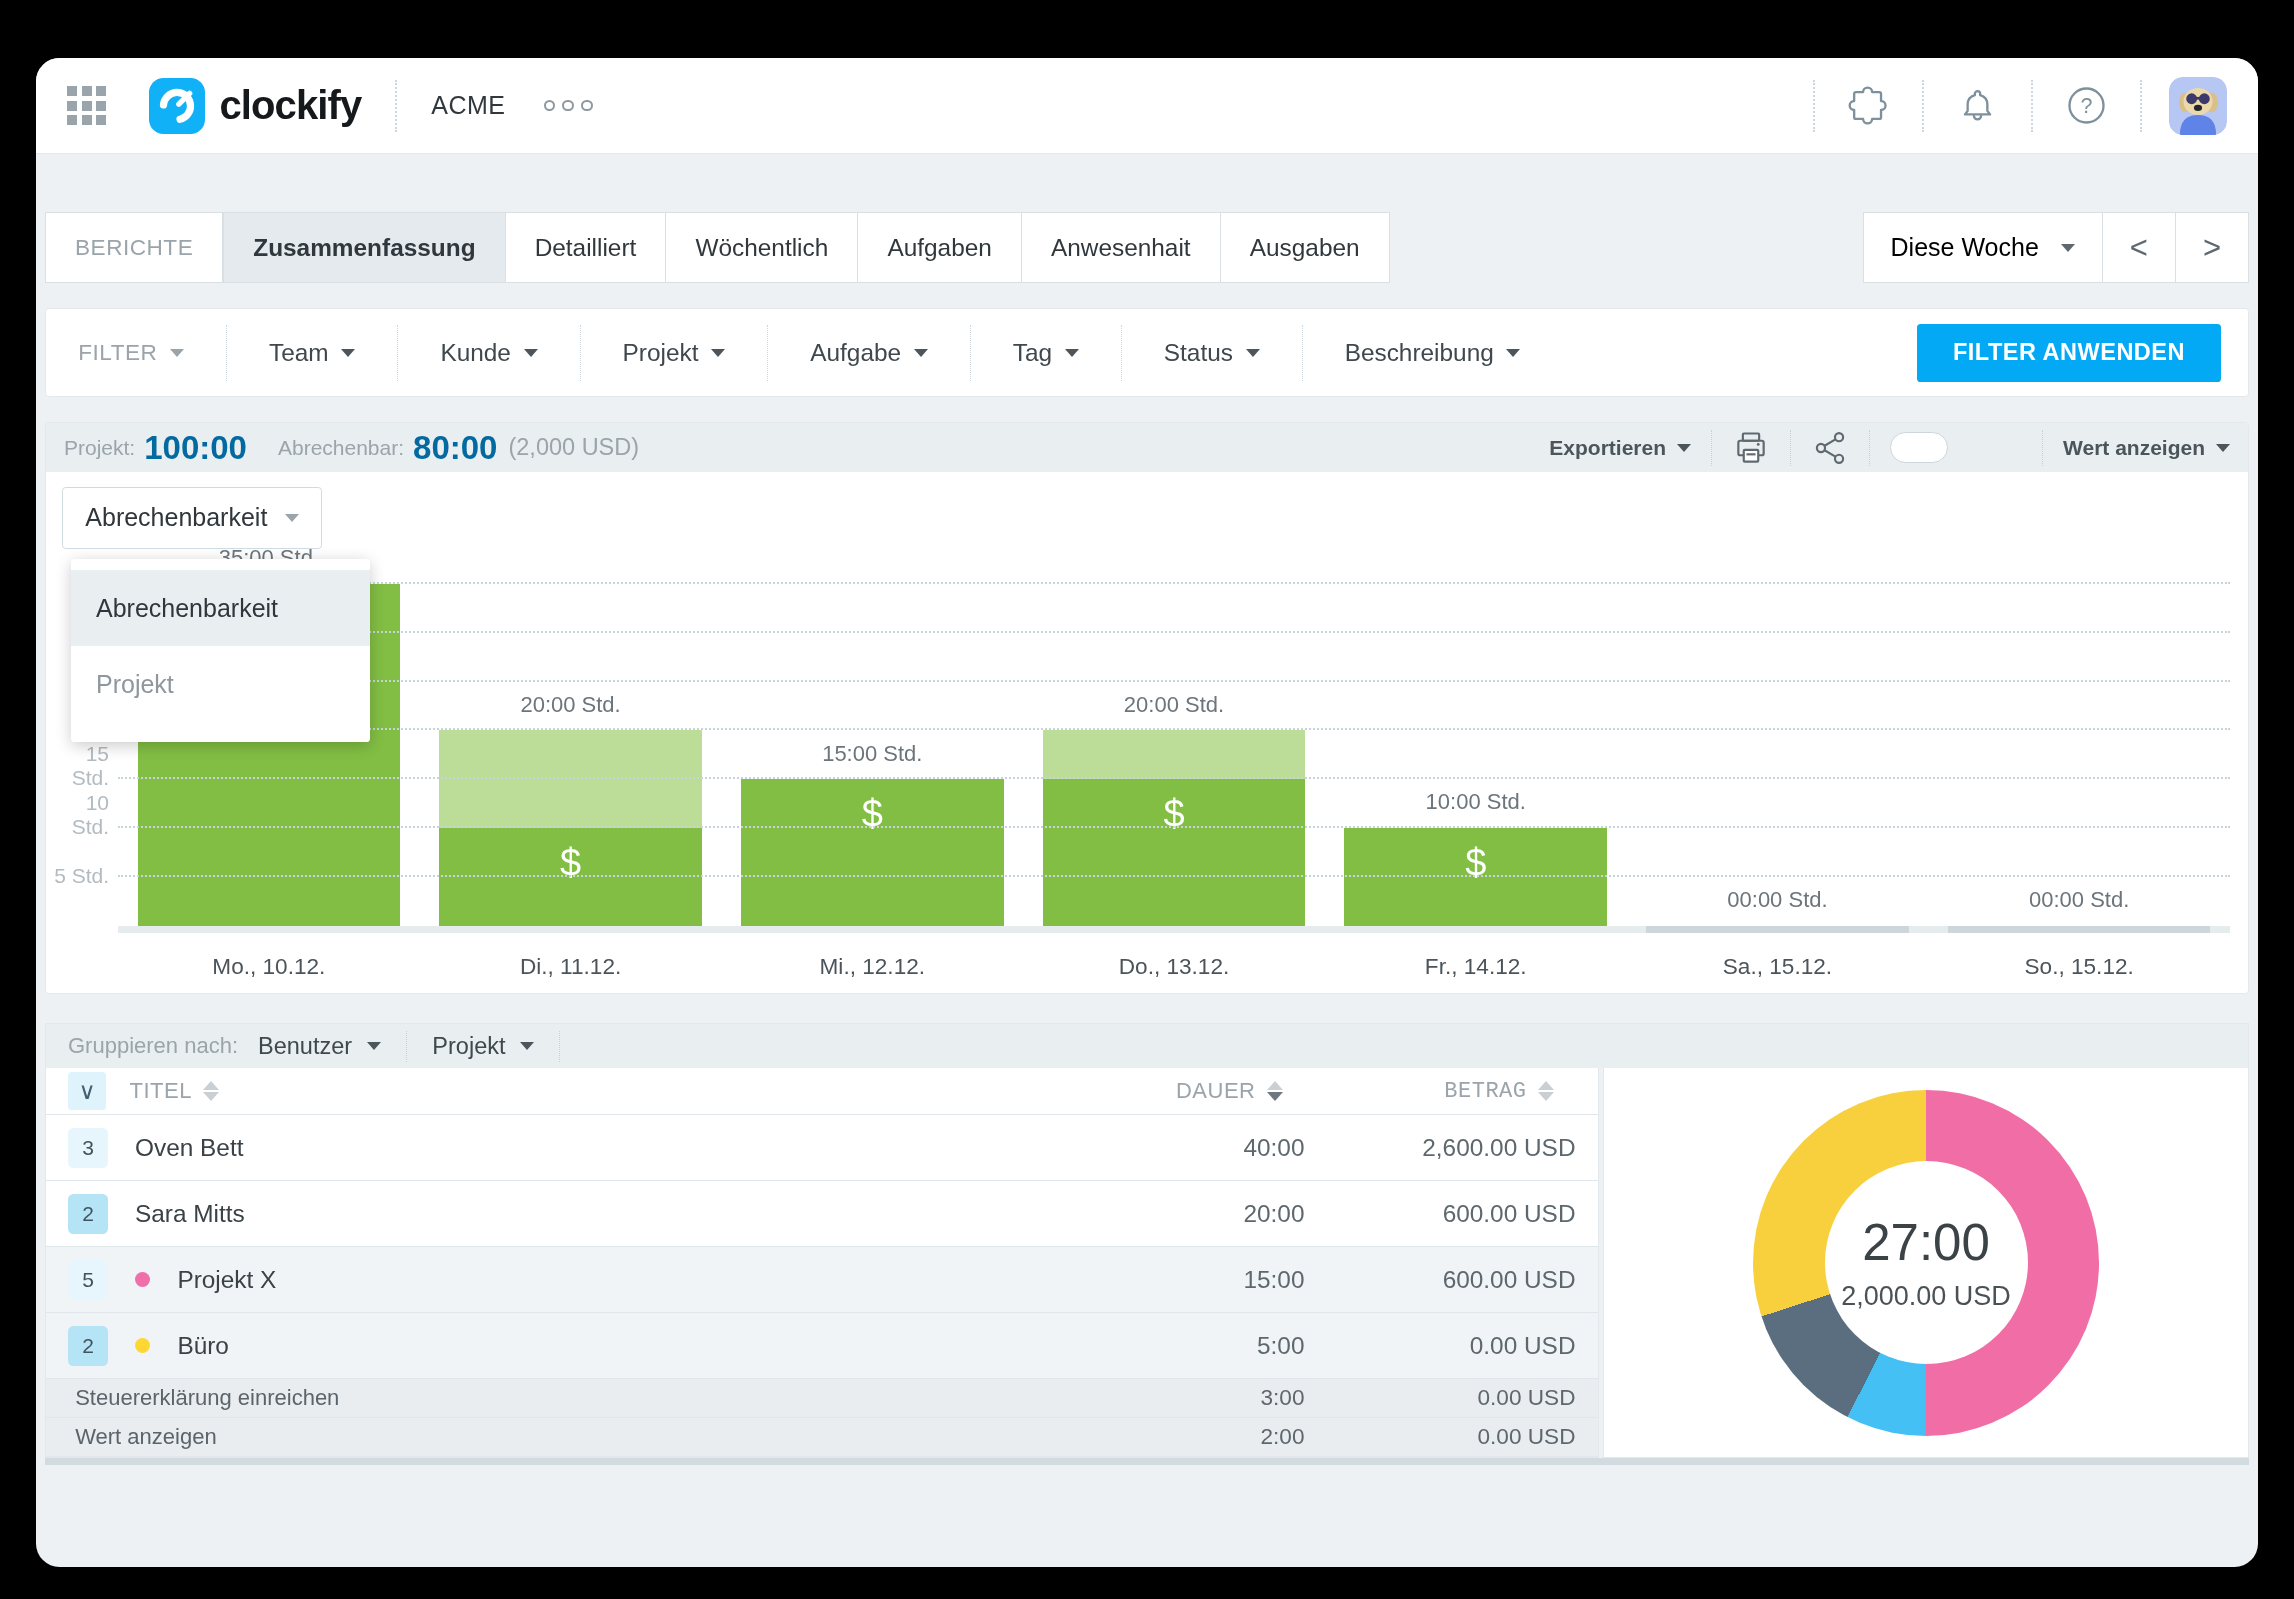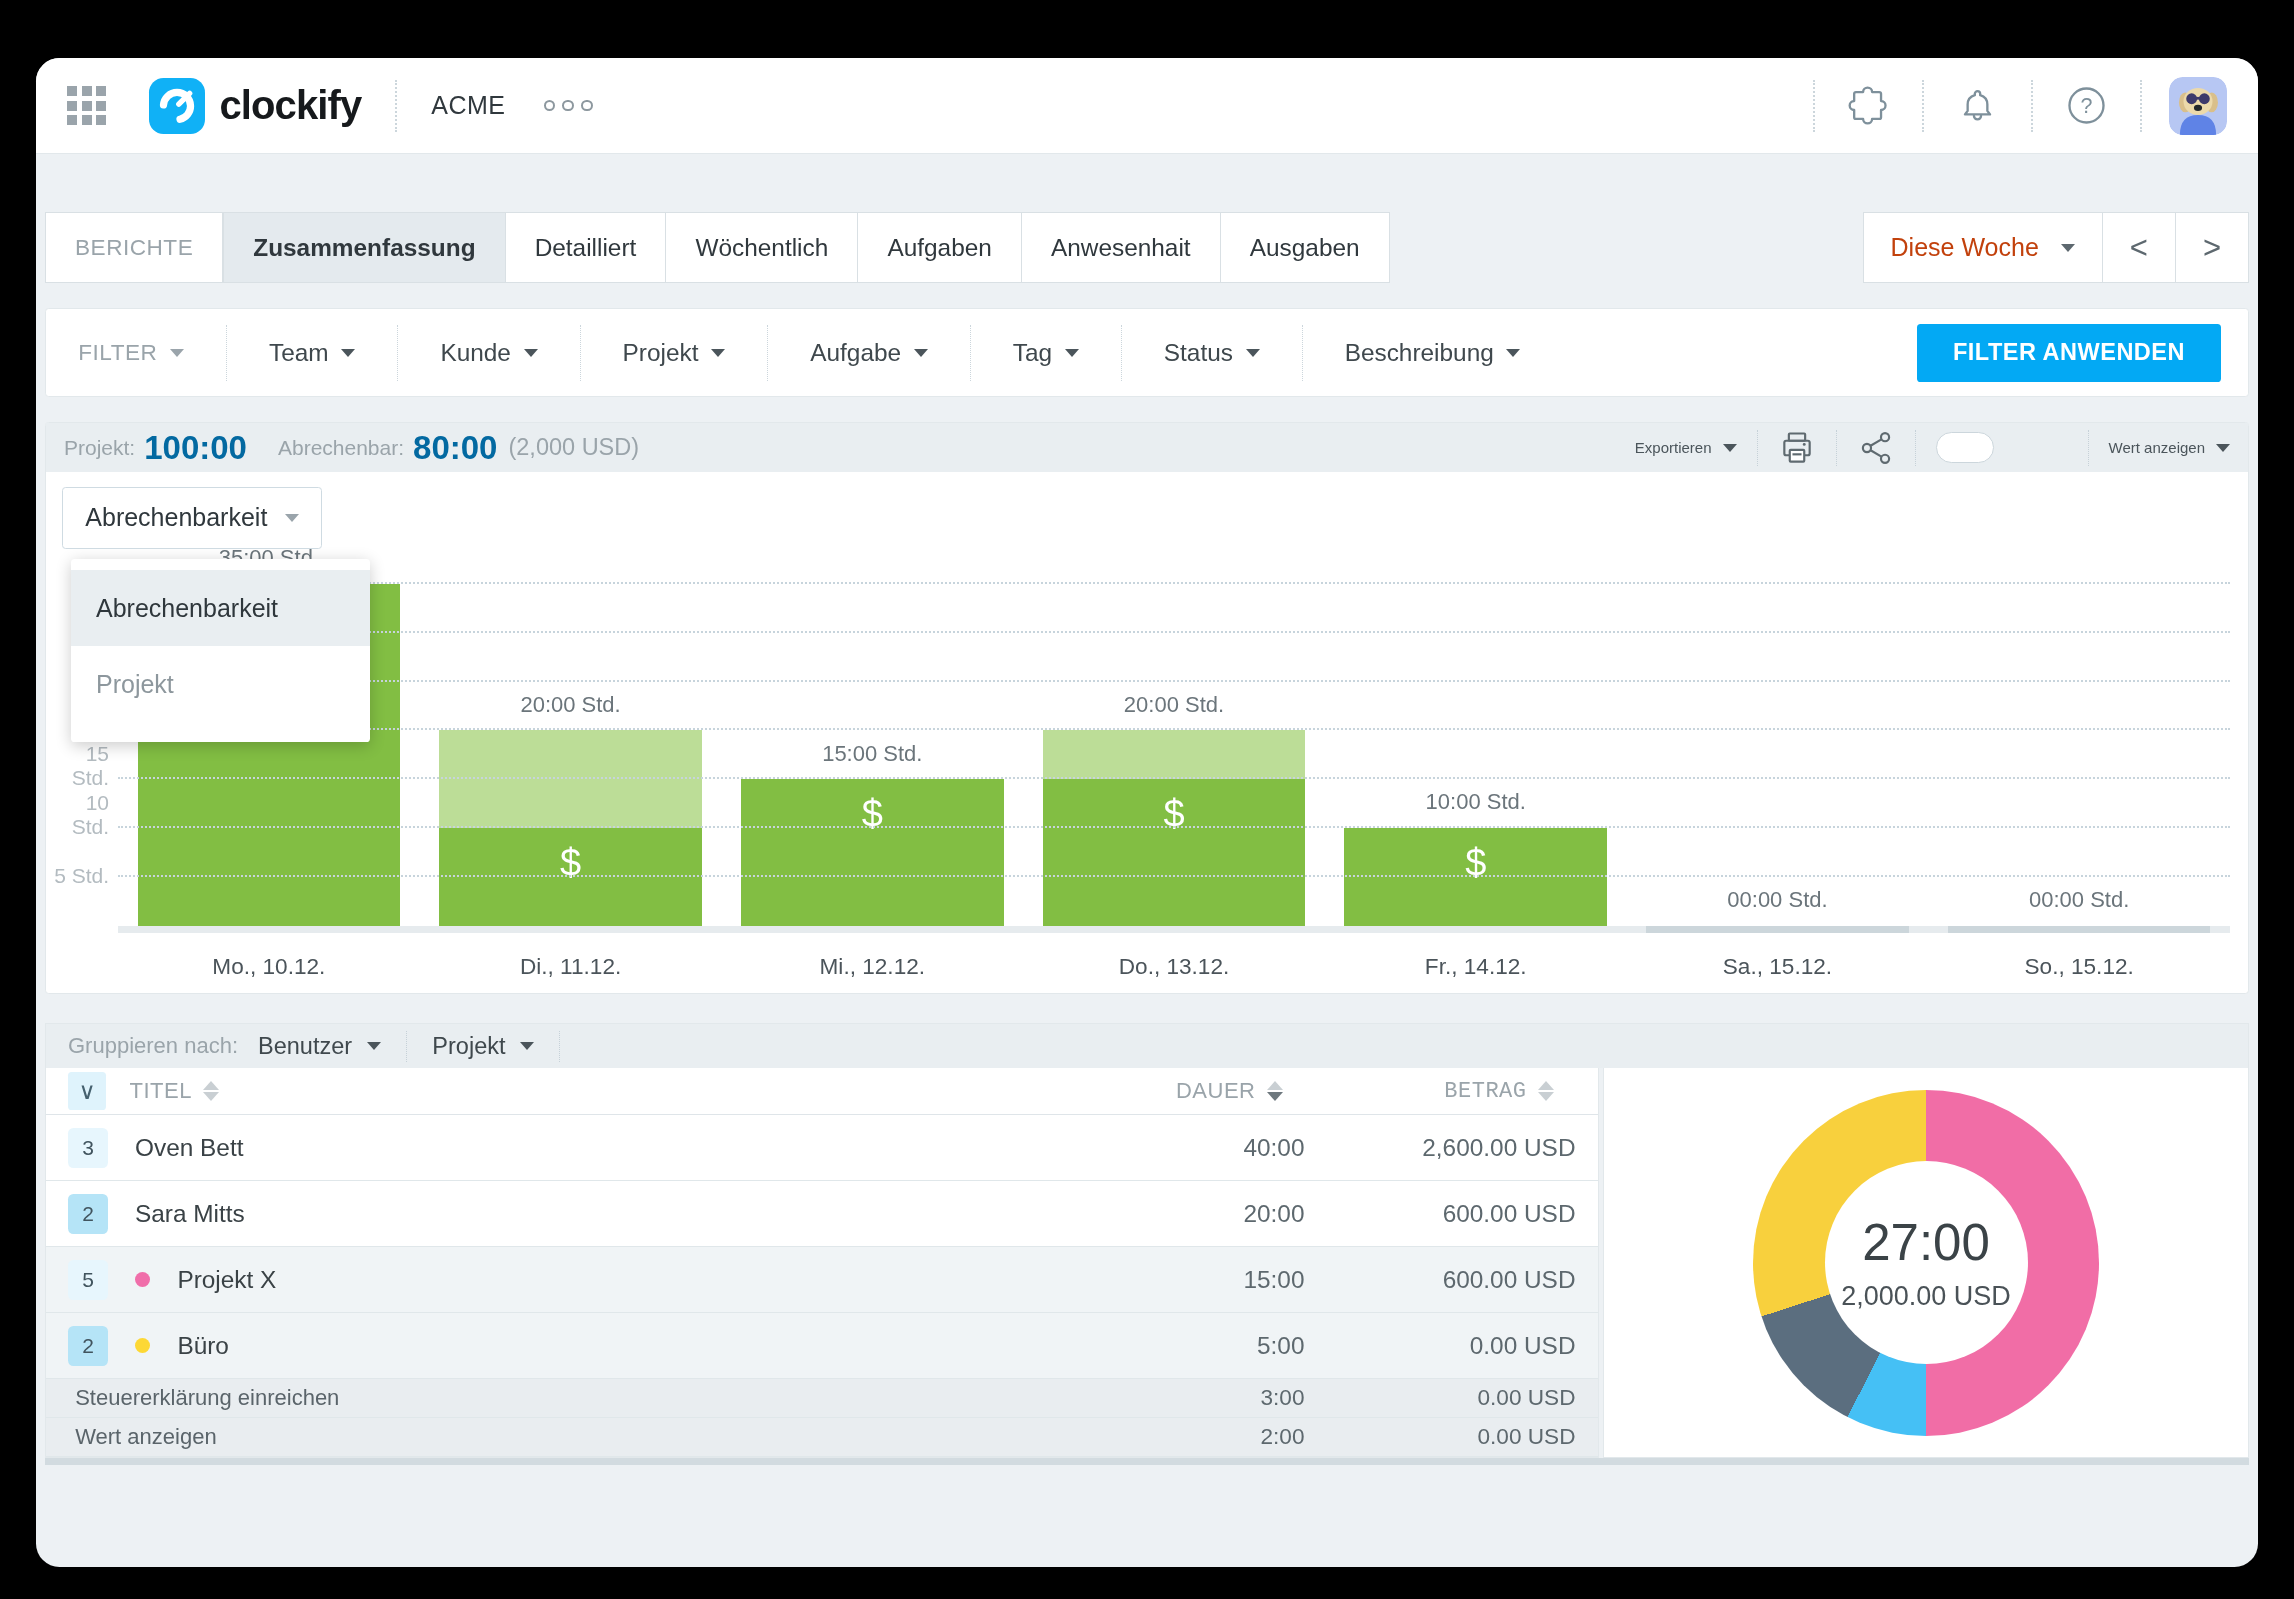--- a/index.html
+++ b/index.html
@@ -28,21 +28,21 @@
   
   .tabrow { display:flex; align-items:stretch; margin:58px 9px 0 9px; height:71px; }
   .tab { background:#fff; border:0.9px solid #d9e0e4; margin-left:-0.9px; display:flex;
          align-items:center; padding:0 29px; font-size:24.4px; color:#30383d; cursor:pointer; }
   .tab:first-child { margin-left:0; }
   .tab.section { color:#9aa4aa; font-size:22.6px; letter-spacing:0.5px; }
   .tab.active { background:#e4eaee; font-weight:bold; }
   .period { margin-left:auto; display:flex; }
   .pbox { background:#fff; border:0.9px solid #d9e0e4; margin-left:-0.9px; display:flex;
           align-items:center; justify-content:center; cursor:pointer; }
-  .pbox.main { padding:0 27px; gap:22px; font-size:25px; color:#c2410c; }
+  .pbox.main { padding:0 27px; gap:22px; font-size:25px; color:#000000; }
   .pbox.nav { width:74px; font-size:31px; color:#5d686f; }
 
   
   .filterbar { margin:25px 9px 0 9px; height:89px; background:#fff; border:0.9px solid #e2e8eb;
                border-radius:3.6px; display:flex; align-items:center; padding:0 9px 0 25px; }
   .fitem { display:flex; align-items:center; gap:12.7px; padding:0 42px; font-size:24.4px;
            color:#3f484d; cursor:pointer; height:51px; }
   .fitem.flabel { color:#9aa4aa; font-size:22.6px; letter-spacing:0.5px; padding-left:7.2px; }
   .chev { width:0; height:0; border-left:7.2px solid transparent; border-right:7.2px solid transparent;
           border-top:8.1px solid #4b555b; }
@@ -53,21 +53,21 @@
                border-radius:3.6px; cursor:pointer; font-family:inherit; }
 
   
   .chartcard { margin:25px 9px 0 9px; background:#fff; border:0.9px solid #e2e8eb;
                border-radius:3.6px; overflow:visible; }
   .cstrip { height:49px; background:#e9eef1; display:flex; align-items:center; padding:0 18px; }
   .cstrip .lbl { color:#9aa4aa; font-size:21px; margin-right:9px; }
   .cstrip .big { color:#0369a1; font-size:33px; font-weight:bold; margin-right:31px; }
   .cstrip .amt { color:#9aa4aa; font-size:23.5px; margin-left:11px; }
   .cstrip-right { margin-left:auto; display:flex; align-items:center; gap:20px; }
-  .cstrip-right .txt { font-size:15px; color:#4b555b; display:flex; align-items:center; gap:11px; cursor:pointer; }
+  .cstrip-right .txt { font-size:21px; color:#4b555b; display:flex; align-items:center; gap:11px; cursor:pointer;font-weight:bold; }
   .ssep { border-left:1.8px dotted #c6d1d8; height:36px; }
   .toggle { width:58px; height:31px; background:#fff; border:1.8px solid #ccd6dc; border-radius:15.4px; cursor:pointer; }
   .wert-gap { width:54px; }
 
   .cbody { position:relative; height:521px; }
   .plot { position:absolute; left:72px; right:18px; top:0; bottom:60px; }
   .gridline { position:absolute; left:0; right:0; height:0;
               border-top:2.7px dotted #c7d4dc; }
   .ytick { position:absolute; left:-69px; width:60px; text-align:right; font-size:21px; color:#b3bbc0; }
   .baseline { position:absolute; left:0; right:0; bottom:0; height:7.2px; background:#e6ebee; }

